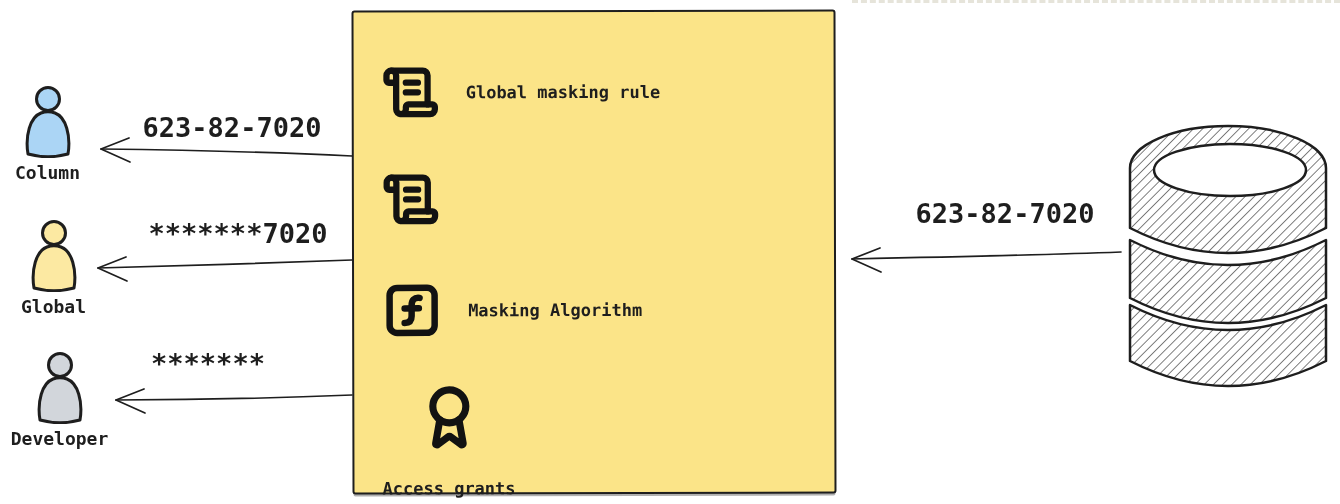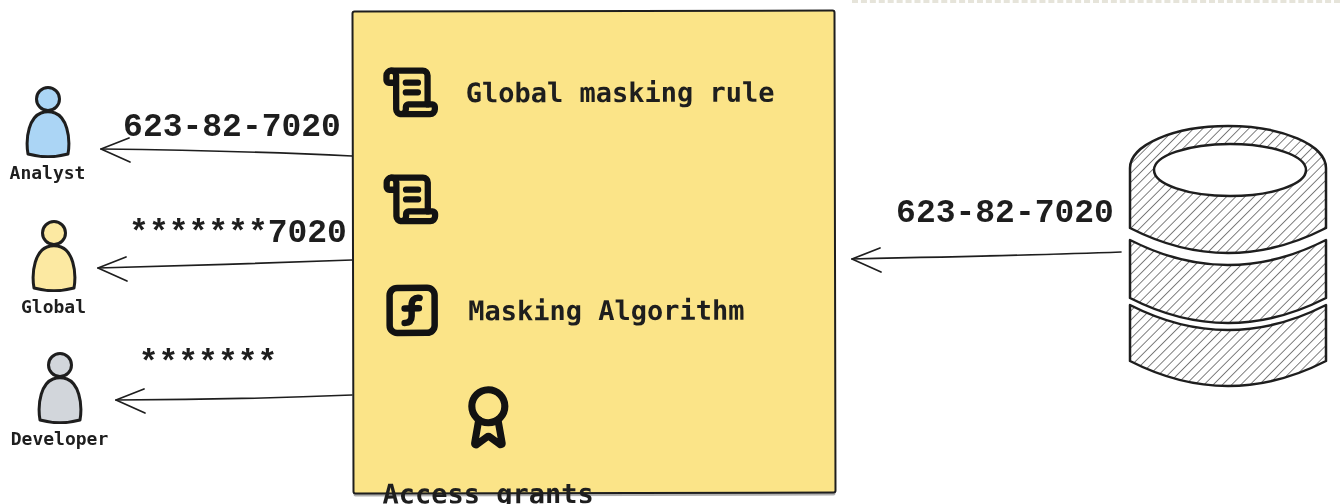--- a/index.html
+++ b/index.html
@@ -18,43 +18,43 @@
     left:852px; top:0; width:488px; height:0;
     border-top:3px dashed #e6e4da;
   }
 
   
   .arrows-svg { left:0; top:0; width:1340px; height:504px; pointer-events:none; }
   .arrow path { fill:none; stroke:#1e1e1e; stroke-width:1.7; stroke-linecap:round; }
 
   
   .value-label {
-    font-size:33px; font-weight:600; line-height:30px;
-    white-space:nowrap; transform:translateX(-50%);font-family:Liberation Mono, monospace;
+    font-size:27px; font-weight:600; line-height:30px;
+    white-space:nowrap; transform:translateX(-50%);
   }
 
   
   .person { text-align:center; }
   .person svg { display:block; margin:0 auto; }
   .person-label { font-size:18px; font-weight:600; margin-top:4px; white-space:nowrap; }
 
   
   .masking-box {
     left:352px; top:10px; width:484px; height:484px;
     border:2px solid #1e1e1e; border-radius:3px;
     transform:rotate(-0.12deg);
     box-shadow:0 3px 0 -1px rgba(30,30,30,0.35);
   }
   .box-row {
     position:absolute; left:28px; height:64px;
     display:flex; align-items:center; gap:26px;
   }
   .box-row .row-icon { flex:0 0 auto; display:flex; }
   .box-row .row-icon svg { stroke:#121212; fill:none; stroke-width:2.6; stroke-linecap:round; stroke-linejoin:round; }
-  .row-label { font-size:27px; font-weight:600; white-space:nowrap; }
+  .row-label { font-size:17px; font-weight:600; white-space:nowrap; }
 
   
   .db-svg-wrap { left:1126px; top:122px; }
 </style>
 </head>
 <body>
 
 <div class="abs top-dashed"></div>
 
 <svg class="abs arrows-svg" viewBox="0 0 1340 504" xmlns="http://www.w3.org/2000/svg">
@@ -79,21 +79,21 @@
 <div class="abs value-label" style="left:232px; top:113px;">623-82-7020</div>
 <div class="abs value-label" style="left:238px; top:219px;text-align:center;">*******7020</div>
 <div class="abs value-label" style="left:208px; top:349px;">*******</div>
 <div class="abs value-label" style="left:1005px; top:199px;">623-82-7020</div>
 
 <div class="abs person" style="left:0; top:86px; width:95px;">
   <svg width="52" height="72" viewBox="0 0 52 72">
     <circle cx="26" cy="13" r="11.5" stroke="#1e1e1e" stroke-width="3" fill="#abd5f5"></circle>
     <path d="M6 68 C3 50 8 31 19 27 Q26 24.5 33 27 C44 31 49 50 46 68 Q26 73.5 6 68 Z" stroke="#1e1e1e" stroke-width="3" stroke-linejoin="round" fill="#abd5f5"></path>
   </svg>
-  <div class="person-label">Analyst</div>
+  <div class="person-label">Column</div>
 </div>
 
 <div class="abs person" style="left:6px; top:220px; width:95px;">
   <svg width="52" height="72" viewBox="0 0 52 72">
     <circle cx="26" cy="13" r="11.5" stroke="#1e1e1e" stroke-width="3" fill="#fce9a2"></circle>
     <path d="M6 68 C3 50 8 31 19 27 Q26 24.5 33 27 C44 31 49 50 46 68 Q26 73.5 6 68 Z" stroke="#1e1e1e" stroke-width="3" stroke-linejoin="round" fill="#fce9a2"></path>
   </svg>
   <div class="person-label">Global</div>
 </div>
 

